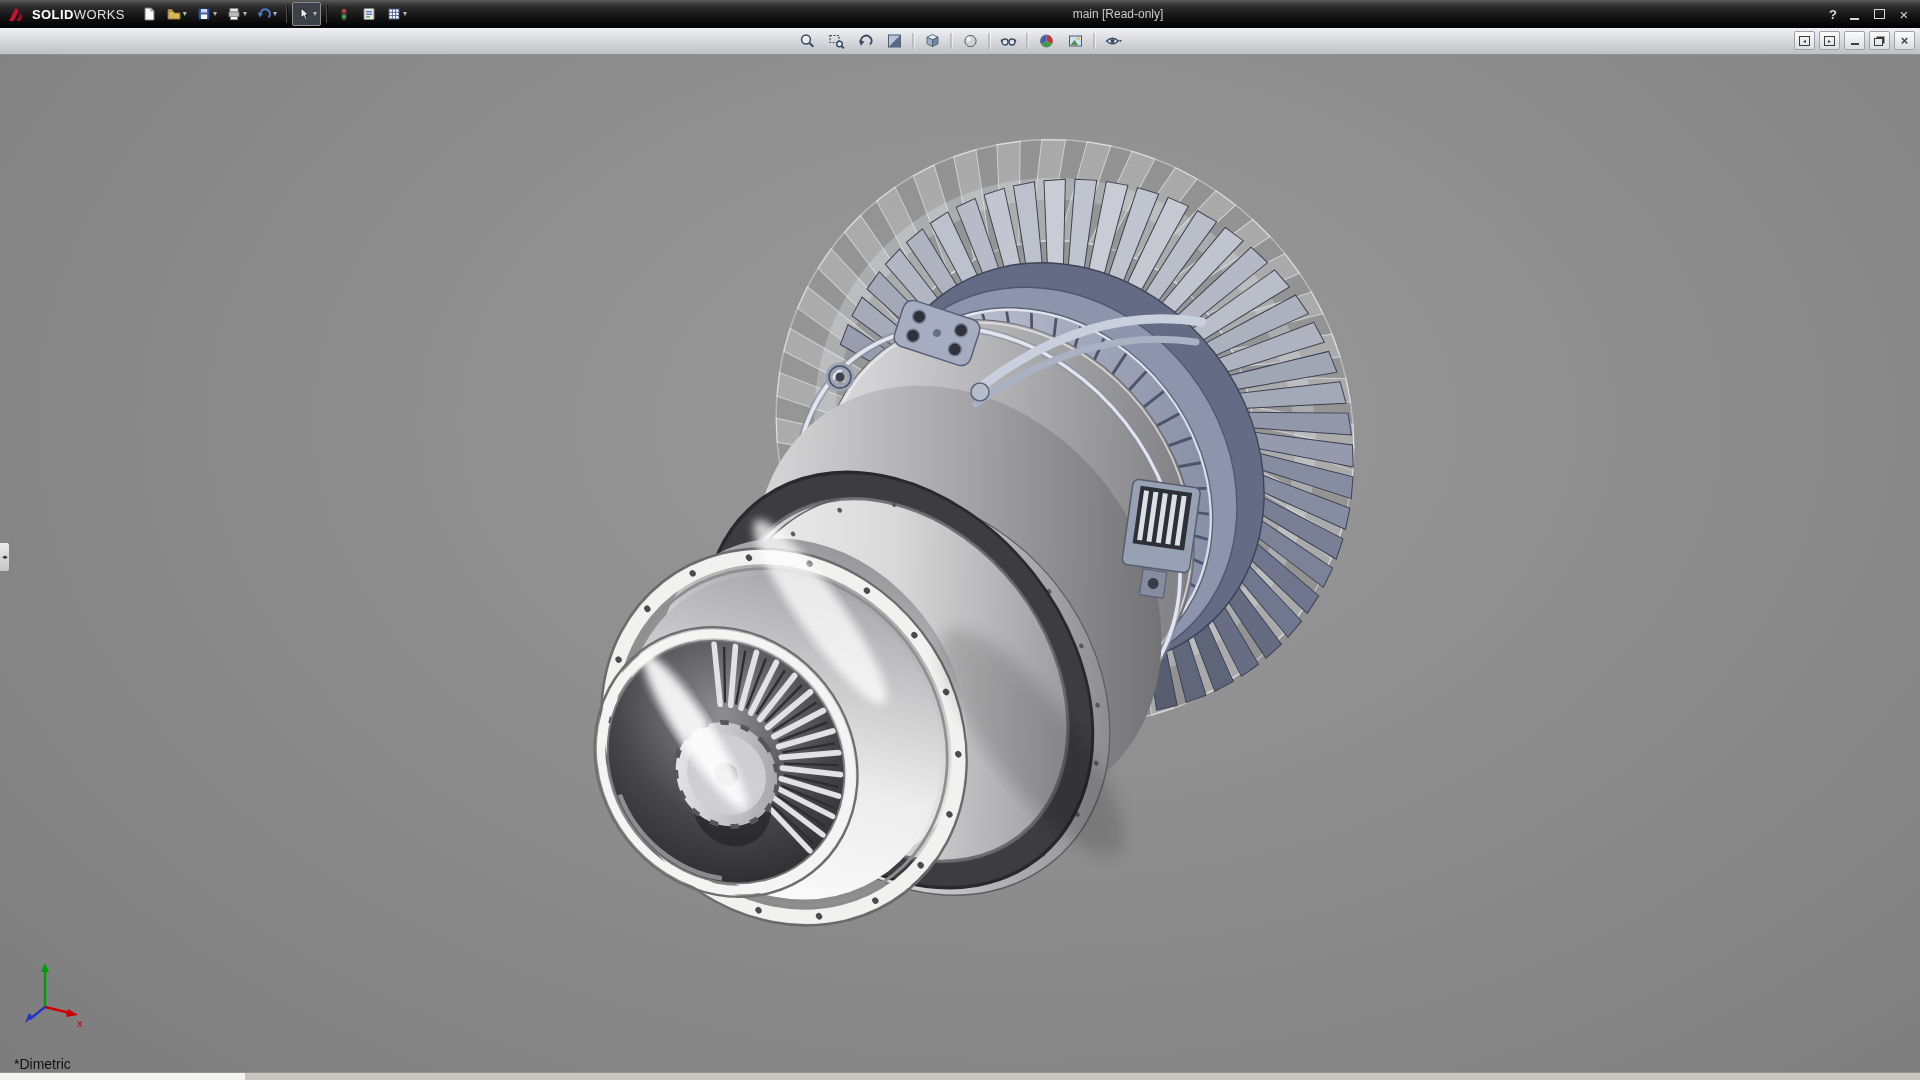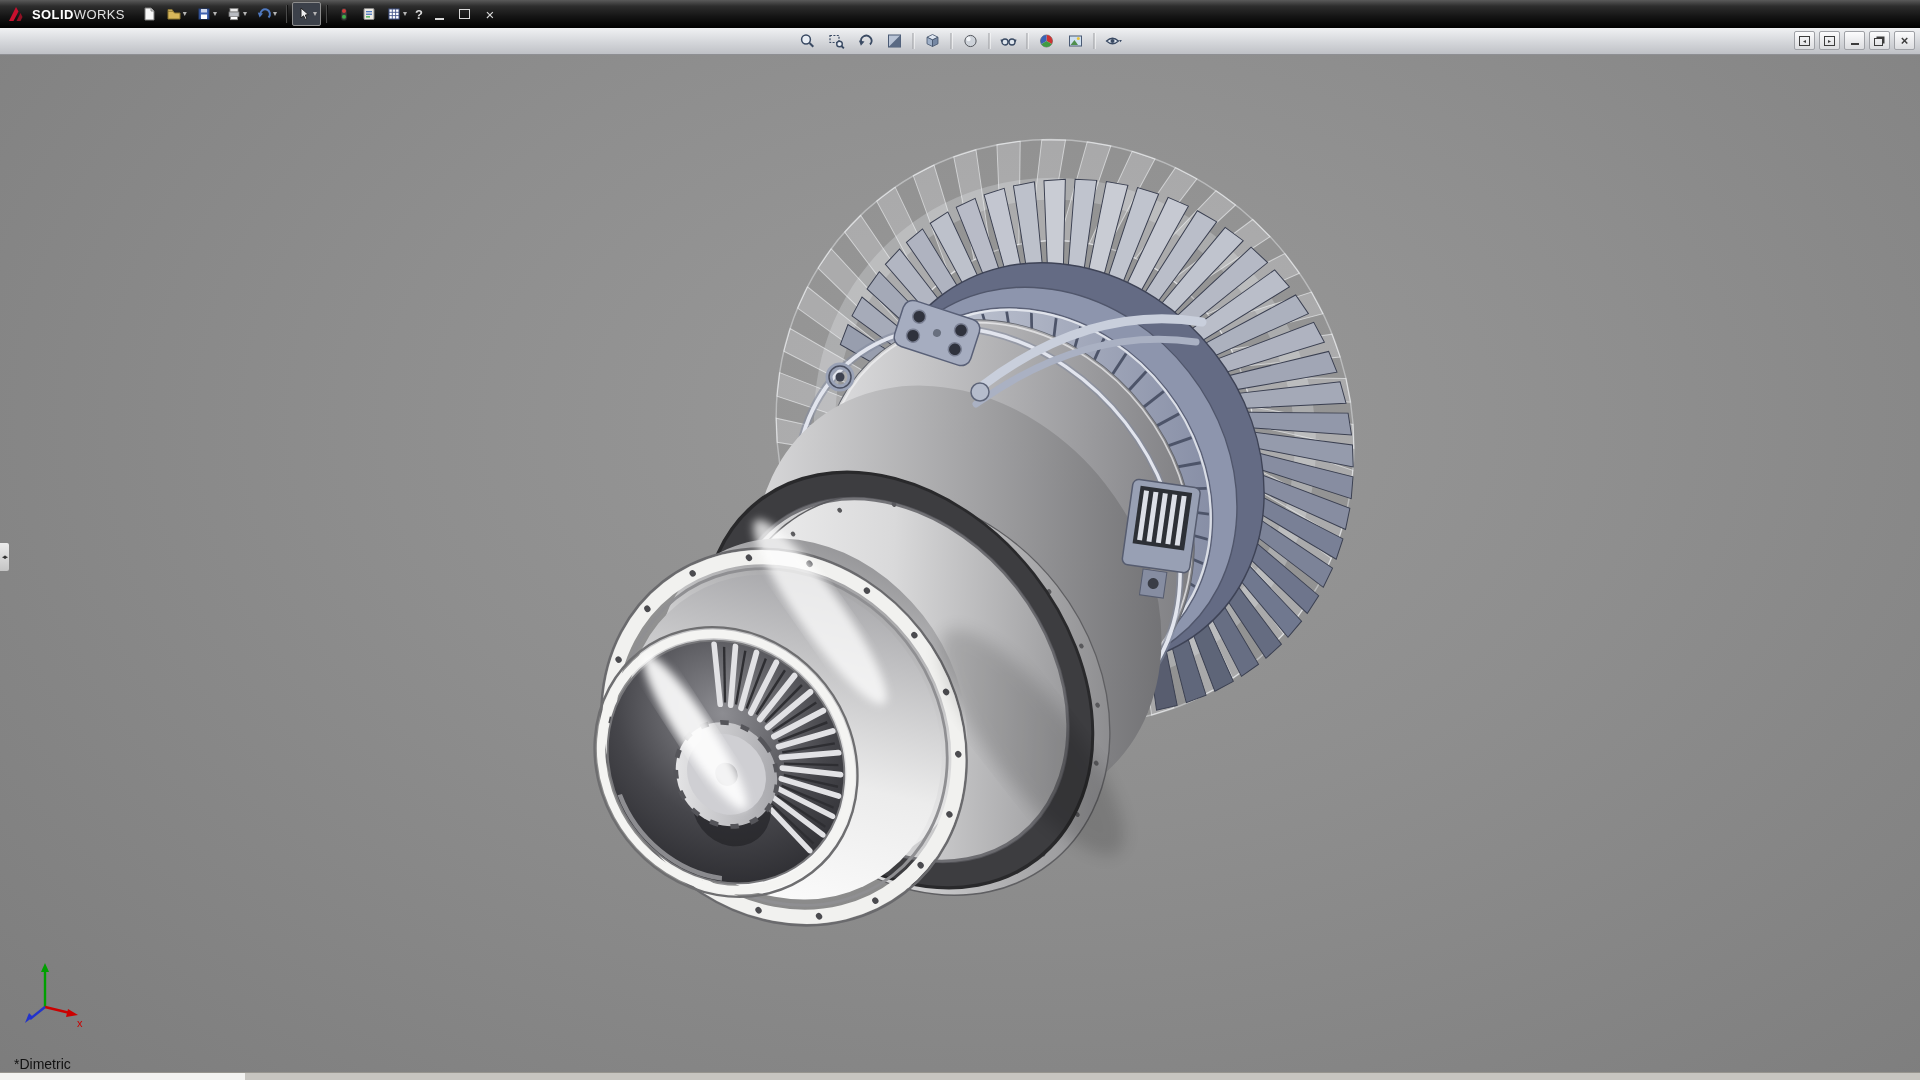--- a/index.html
+++ b/index.html
@@ -131,20 +131,21 @@
       </div>
       <div class="tbtn">
         <svg width="16" height="16" viewBox="0 0 16 16">
           <rect x="3" y="3" width="10" height="10" fill="#ffffff" stroke="#45578a" stroke-width="1"></rect>
           <path d="M3 6.3 H13 M3 9.6 H13 M6.3 3 V13 M9.6 3 V13" stroke="#45578a" stroke-width=".9"></path>
         </svg>
         <span class="caret">▾</span>
       </div>
     </div>
 
+    <div class="title-center">main [Read-only]</div>
 
     <div class="win-controls">
       <span class="help-btn">?</span>
       <span class="wbtn">
           <span class="glyph-min"></span>
         </span>
       <span class="wbtn">
           <span class="glyph-max"></span>
         </span>
       <span class="wbtn">

